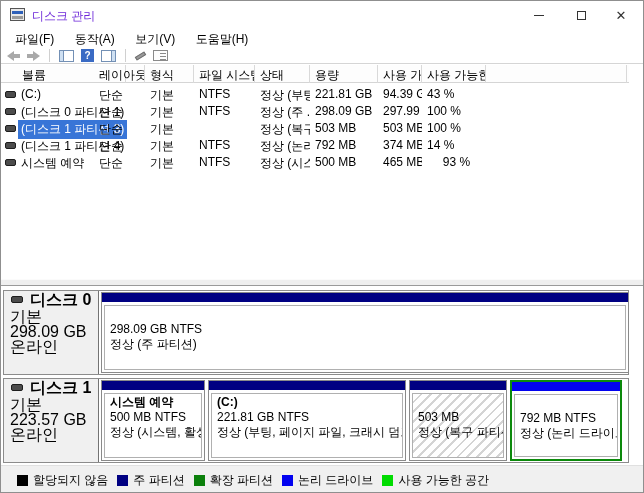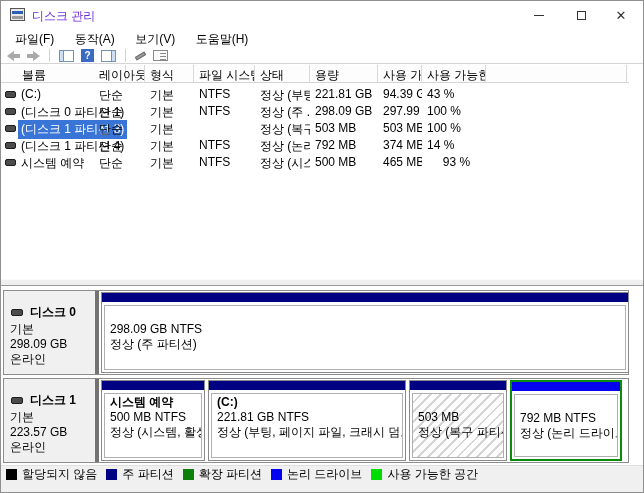--- a/index.html
+++ b/index.html
@@ -48,34 +48,34 @@
   .drive-ico{position:absolute;left:4px;top:5px;width:11px;height:7px;background:#4c4c4c;border:1px solid #1d1d1d;border-radius:2px;}
   .vol-name{position:absolute;left:17px;top:0;padding:1px 3px;color:#000;}
   .vol-name.sel{background:#3875d7;color:#fff;}
 
   
   #splitter{position:absolute;left:0;top:278px;width:100%;height:7px;background:#efefef;border-top:1px solid #fbfbfb;border-bottom:1px solid #9a9a9a;}
 
   
   #graph{position:absolute;left:0;top:285px;width:100%;height:179px;background:#fff;}
   .disk-row{position:absolute;left:2px;width:626px;height:85px;border:1px solid #8c8c8c;background:#fff;}
-  .disk-head{position:absolute;left:0;top:0;width:95px;height:100%;background:#f0f0f0;border-right:4px solid #737373;padding:14px 6px 0 6px;font-size:12px;line-height:15px;color:#000;}
+  .disk-head{position:absolute;left:0;top:0;width:95px;height:100%;background:#f0f0f0;border-right:1px solid #737373;padding:1px 6px 0 6px;font-size:16px;line-height:15px;color:#000;}
   .disk-head .dname{font-weight:bold;margin-bottom:2px;position:relative;padding-left:20px;}
   .disk-head .dico{position:absolute;left:1px;top:4px;width:12px;height:7px;background:#4c4c4c;border:1px solid #1d1d1d;border-radius:2px;}
   .parts{position:absolute;left:96px;top:0;right:0;bottom:0;}
   .part{position:absolute;top:1px;height:81px;border:1px solid #8a8a8a;background:#fff;}
   .part.logical{border:2px solid #0c8a0c;}
   .part .strip{height:9px;background:#000082;}
   .part.logical .strip{background:#0202f0;}
   .part .pbody{position:absolute;left:2px;right:2px;top:12px;bottom:2px;border:1px solid #b0b0b0;background:#fff;padding:1px 5px;font-size:12px;line-height:15px;color:#000;overflow:hidden;white-space:nowrap;}
   .part.selected .pbody{background:repeating-linear-gradient(135deg,#ffffff 0px,#ffffff 5px,#d4d4d4 5px,#d4d4d4 7px);}
   .plabel{font-weight:bold;height:15px;}
 
   
-  #legendbar{position:absolute;left:0;top:464px;width:100%;height:29px;background:#f0f0f0;border-top:1px solid #e0e0e0;display:flex;align-items:flex-start;padding-left:5px;gap:9px;}
+  #legendbar{position:absolute;left:0;top:464px;width:100%;height:29px;background:#f0f0f0;border-top:1px solid #e0e0e0;display:flex;align-items:center;padding-left:16px;gap:9px;}
   .leg-item{display:flex;align-items:center;gap:5px;font-size:12px;color:#000;white-space:nowrap;}
   .leg-sq{width:11px;height:11px;display:inline-block;}
 </style>
 </head>
 <body>
 
 <div id="win">
 
   <div id="titlebar">
     <div id="app-icon">

